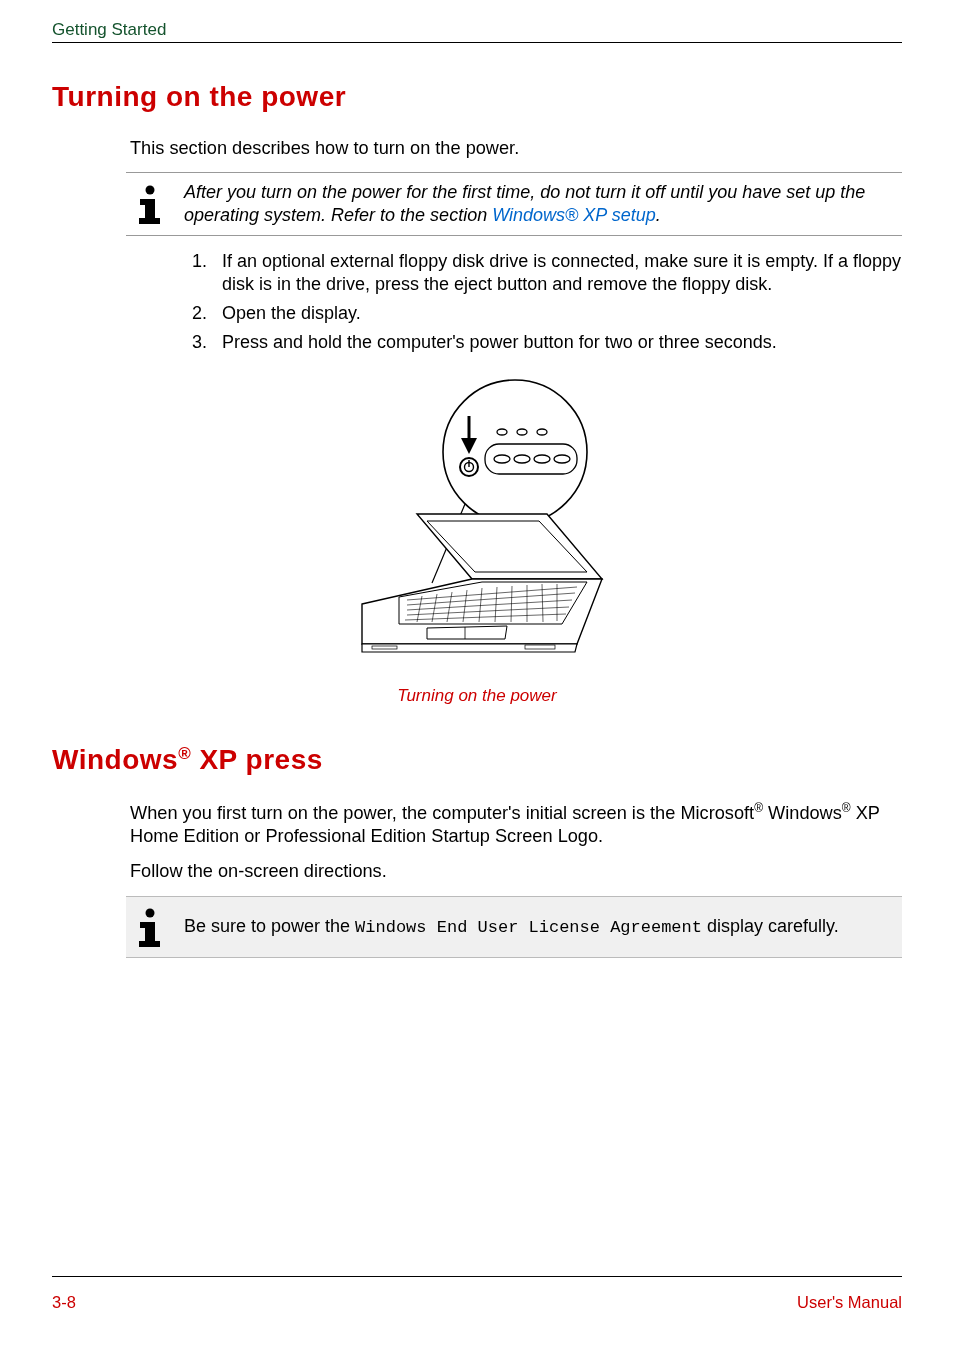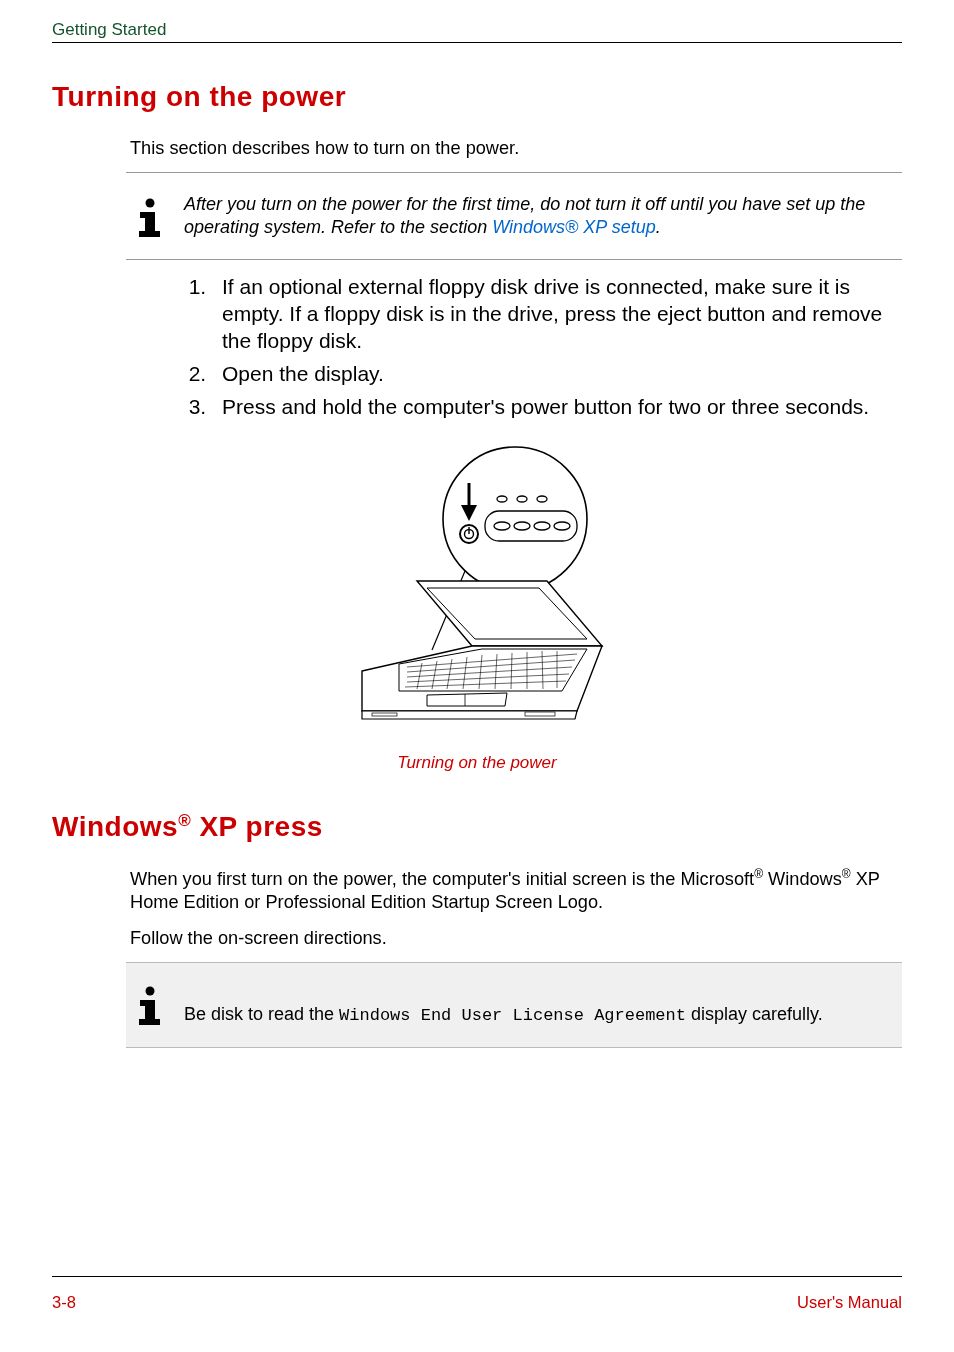--- a/index.html
+++ b/index.html
@@ -29,50 +29,50 @@
     }
     h1 sup { font-size: 17px; vertical-align: super; }
     .body-text {
       font-size: 18.2px;
       line-height: 1.28;
       margin-left: 78px;
       margin-bottom: 12px;
     }
     .note-block {
       display: flex;
-      align-items: flex-end;
+      align-items: center;
       margin-left: 74px;
       margin-bottom: 14px;
       font-style: italic;
       font-size: 18px;
       line-height: 1.28;
       border-top: 1px solid #999;
       border-bottom: 1px solid #999;
-      padding: 20px 0;
+      padding: 8px 0;
     }
     .note-block.shaded {
       font-style: normal;
       background: #f0f0f0;
       border-top: 1px solid #bbb;
       border-bottom: 1px solid #bbb;
     }
     .note-icon {
       flex: 0 0 58px;
       display: flex;
       align-items: flex-start;
       justify-content: flex-start;
       padding-top: 2px;
       padding-left: 2px;
     }
     .note-text { flex: 1; }
     .note-text a { color: #0066cc; text-decoration: none; }
     ol.steps {
       margin-left: 132px;
       padding-left: 28px;
-      font-size: 21px;
+      font-size: 18px;
       line-height: 1.28;
       margin-bottom: 10px;
     }
     ol.steps li { margin-bottom: 6px; padding-left: 10px; }
     .figure {
       text-align: center;
       margin: 20px 0 8px 0;
     }
     .figure svg { display: inline-block; }
     .caption {
@@ -209,20 +209,20 @@
 </p>
 
 <div class="note-block shaded">
   <div class="note-icon">
     <svg width="38" height="42" viewBox="0 0 38 42">
       <circle cx="22" cy="6" r="4.5" fill="#000"></circle>
       <path d="M 12 15 L 27 15 L 27 34 L 32 34 L 32 40 L 11 40 L 11 34 L 17 34 L 17 21 L 12 21 Z" fill="#000"></path>
     </svg>
   </div>
   <div class="note-text">
-    <span>Be disk to read the </span><span class="eula">Windows End User License Agreement</span><span> display carefully.</span>
+    <span>Be sure to power the </span><span class="eula">Windows End User License Agreement</span><span> display carefully.</span>
   </div>
 </div>
 
 <div class="footer">
   <span>3-8</span>
   <span>User's Manual</span>
 </div>
 
 </body></html>

